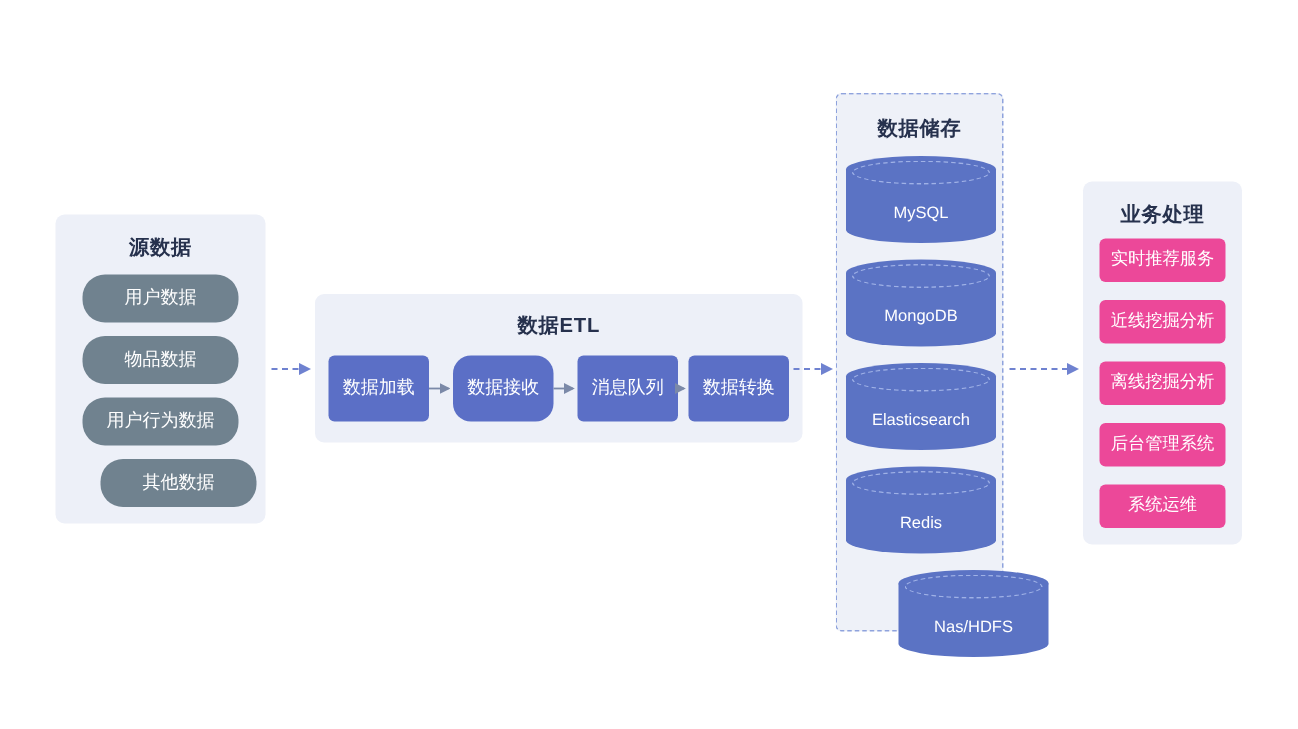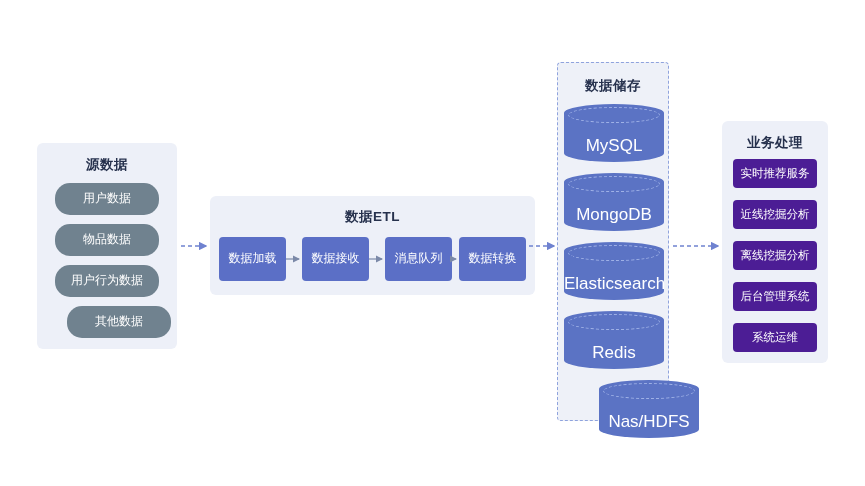--- a/index.html
+++ b/index.html
@@ -50,21 +50,21 @@
     color: #ffffff;
     border-radius: 15px;
     text-align: center;
     line-height: 1.1;
   }
   .chip.slate {
     background: #70828f;
     font-size: 12px;
   }
   .chip.slate-sm {
-    background: #4c1d95;
+    background: #ec4899;
     font-size: 11.5px;
     border-radius: 4px;
   }
   .chip.blue {
     background: #5b6fc6;
     font-size: 12px;
     border-radius: 4px;
   }
   .cyl {
     position: absolute;
@@ -90,21 +90,21 @@
     border: 1px dashed #9fb1e6;
     border-radius: 50%;
     background: transparent;
   }
   .cyl .label {
     position: absolute;
     left: 0;
     width: 100%;
     text-align: center;
     color: #ffffff;
-    font-size: 17px;
+    font-size: 11px;
     z-index: 3;
   }
   svg.connectors {
     position: absolute;
     left: 0; top: 0;
     width: 865px;
     height: 486px;
     pointer-events: none;
   }
 </style>
@@ -117,21 +117,21 @@
     <div class="panel-title" style="top:13px;text-align:center;">源数据</div>
     <div class="chip slate" style="left:18px; top:40px; width:104px; height:32px;">用户数据</div>
     <div class="chip slate" style="left:18px; top:81px; width:104px; height:32px;">物品数据</div>
     <div class="chip slate" style="left:18px; top:122px; width:104px; height:32px;">用户行为数据</div>
     <div class="chip slate" style="left:18px; top:163px; width:104px; height:32px;margin-left:12px;">其他数据</div>
   </div>
 
   <div class="panel" style="left:210px; top:196px; width:325px; height:99px;">
     <div class="panel-title" style="top:12px;">数据ETL</div>
     <div class="chip blue" style="left:9px; top:41px; width:67px; height:44px;">数据加载</div>
-    <div class="chip blue" style="left:92px; top:41px; width:67px; height:44px;">数据接收</div>
+    <div class="chip blue" style="left:92px; top:41px; width:67px; height:44px;border-radius:12px;">数据接收</div>
     <div class="chip blue" style="left:175px; top:41px; width:67px; height:44px;">消息队列</div>
     <div class="chip blue" style="left:249px; top:41px; width:67px; height:44px;">数据转换</div>
   </div>
 
   <div class="panel dashed" style="left:557px; top:62px; width:112px; height:359px;">
     <div class="panel-title" style="top:14px;">数据储存</div>
 
     <div class="cyl" style="left:6px; top:41px; width:100px; height:58px;">
       <div class="body" style="top:9px; height:49px;"></div>
       <div class="top" style="top:0px; height:18px;"></div>

